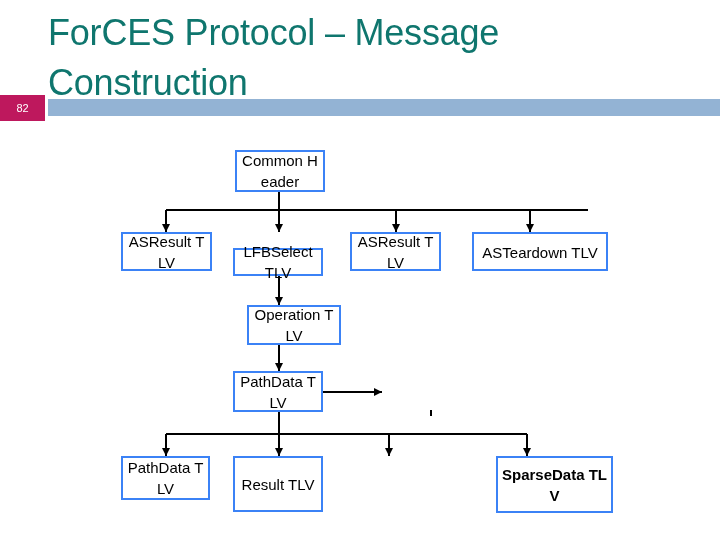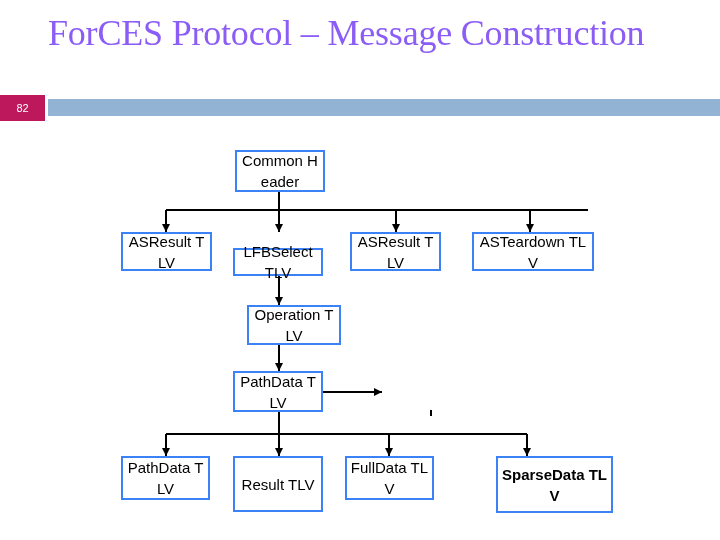--- a/index.html
+++ b/index.html
@@ -94,21 +94,21 @@
     right: 2px;
     top: 50%;
     transform: translateY(-50%);
     display: block;
   }
 </style>
 </head>
 <body>
 
 <div id="slide-header">
-  <div id="slide-title" style="color: #8b5cf6; font-family: Liberation Serif, serif;">ForCES Protocol – Message Construction</div>
+  <div id="slide-title" style="color: #0f766e;">ForCES Protocol – Message Construction</div>
   <div id="header-rule" style="background: rgb(147, 179, 212);"></div>
   <div id="slide-number-badge" style="background: #be185d;">82</div>
 </div>
 
 <div id="diagram">
 
   <svg id="connectors" width="720" height="540" viewBox="0 0 720 540">
     <g stroke="#000000" stroke-width="2" fill="none">
 
       <line x1="279" y1="192" x2="279" y2="210"></line>
@@ -159,42 +159,39 @@
   </div>
 
   <div class="node" style="left:233px; top:248px; width:90px; height:28px;">
     <span class="node-text">LFBSelect TLV</span>
   </div>
 
   <div class="node" style="left:350px; top:232px; width:91px; height:39px;">
     <span class="node-text">ASResult TLV</span>
   </div>
 
-  <div class="node" style="left:472px; top:232px; width:122px; height:39px;">
+  <div class="node" style="left:472px; top:232px; width:136px; height:39px;">
     <span class="node-text">ASTeardown TLV</span>
   </div>
 
   <div class="node" style="left:231px; top:305px; width:94px; height:40px;margin-left:16px;">
     <span class="node-text">Operation TLV</span>
   </div>
 
   <div class="node" style="left:233px; top:371px; width:90px; height:41px;">
     <span class="node-text">PathData TLV</span>
   </div>
 
 
   <div class="node" style="left:121px; top:456px; width:89px; height:44px;">
     <span class="node-text">PathData TLV</span>
   </div>
 
   <div class="node" style="left:233px; top:456px; width:90px; height:56px;">
     <span class="node-text">Result TLV</span>
   </div>
 
-  <div class="node" style="left:345px; top:456px; width:89px; height:44px;">
-    <span class="node-text">FullData TLV</span>
-  </div>
 
   <div class="node" style="left:496px; top:456px; width:117px; height:57px;font-weight:bold;">
     <span class="node-text">SparseData TLV</span>
   </div>
 
 </div>
 
 </body></html>

